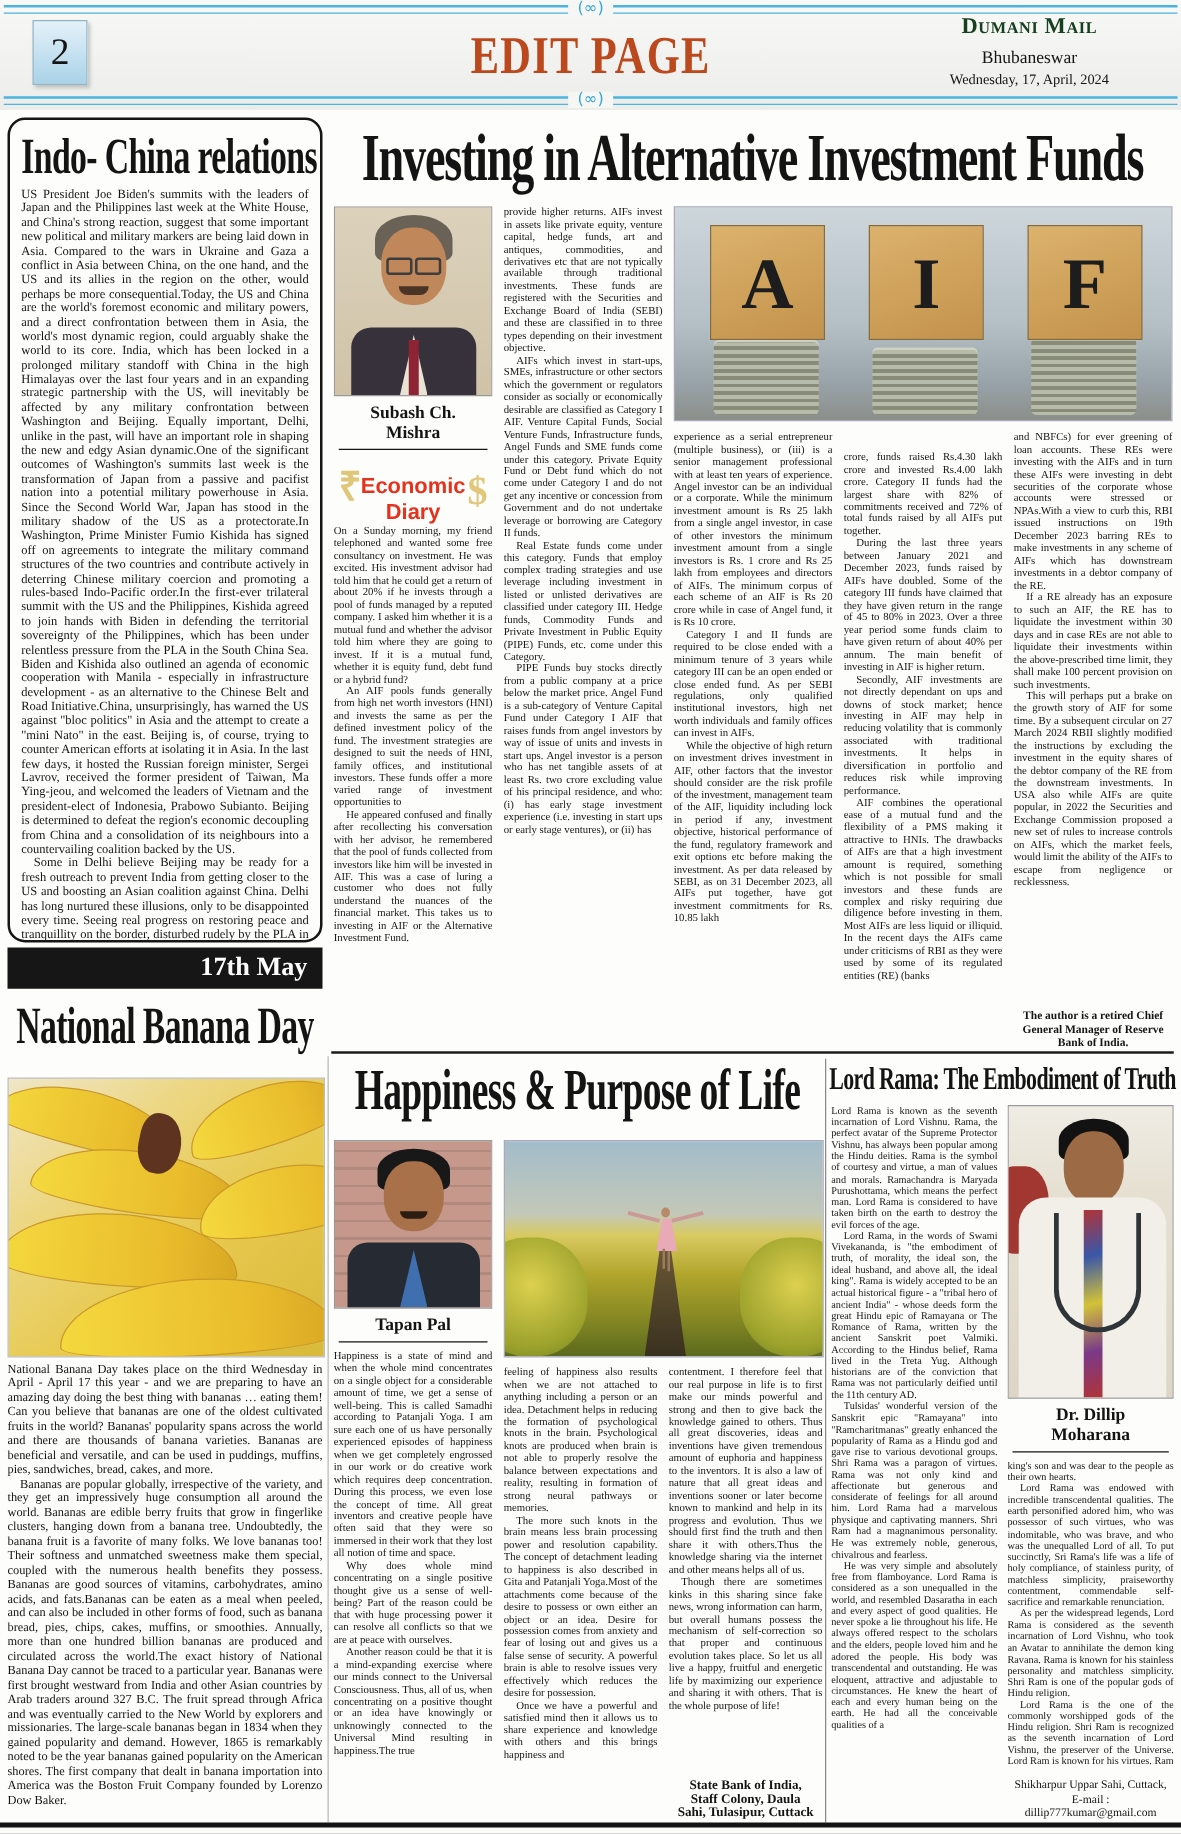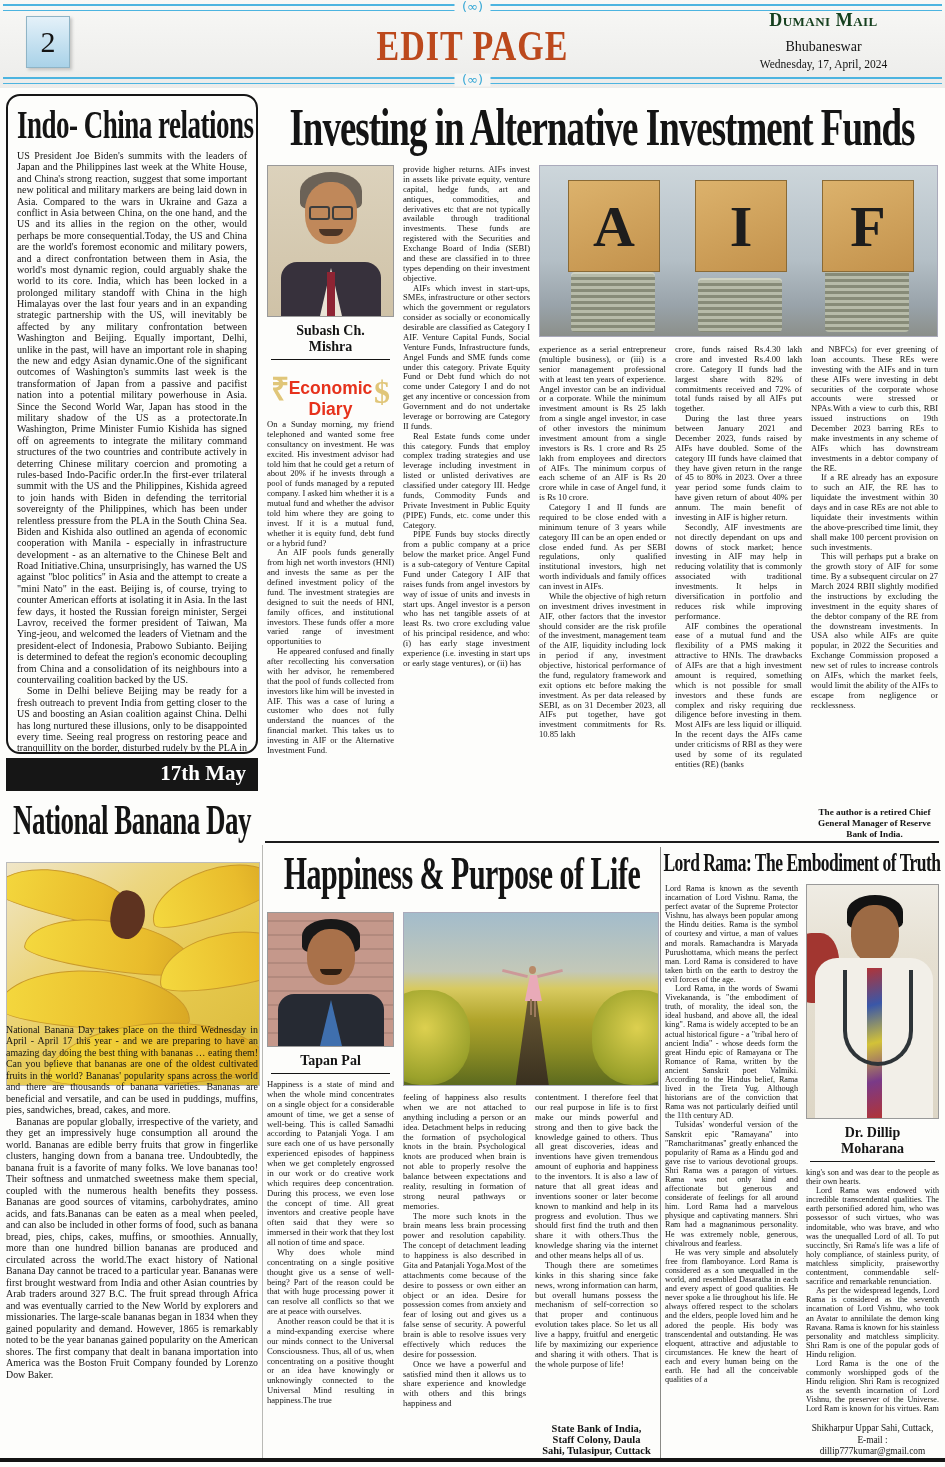--- a/index.html
+++ b/index.html
@@ -40,21 +40,21 @@
   .banana-img{position:absolute;left:6px;top:862px;width:252px;height:222px;overflow:hidden;border:1px solid #bbb;
               background:linear-gradient(140deg,#f0e6c8 0%,#ecd681 30%,#e7c94e 60%,#d9b93a 100%);}
   .ban{position:absolute;background:linear-gradient(90deg,#f4d83e,#e9bc2c 70%,#d9a824);border:1px solid #c9992a;}
   .b1{left:-12px;top:10px;width:150px;height:44px;border-radius:50% 50% 50% 50%/80% 80% 20% 20%;transform:rotate(14deg);}
   .b2{left:18px;top:58px;width:170px;height:48px;border-radius:50%/75% 75% 25% 25%;transform:rotate(8deg);}
   .b3{left:-8px;top:108px;width:190px;height:56px;border-radius:50%/75% 75% 25% 25%;transform:rotate(4deg);}
   .b4{left:140px;top:6px;width:130px;height:46px;border-radius:50%/75% 75% 25% 25%;transform:rotate(-18deg);}
   .b5{left:150px;top:70px;width:140px;height:52px;border-radius:50%/75% 75% 25% 25%;transform:rotate(-10deg);}
   .b6{left:40px;top:160px;width:220px;height:60px;border-radius:50%/80% 80% 20% 20%;transform:rotate(-3deg);}
   .bstem{position:absolute;left:104px;top:28px;width:34px;height:48px;background:#5e3320;border-radius:40% 60% 50% 50%;transform:rotate(12deg);}
-  .banana-txt{position:absolute;left:6px;top:1024px;width:252px;height:368px;overflow:hidden;}
+  .banana-txt{position:absolute;left:6px;top:1090px;width:252px;height:368px;overflow:hidden;}
   .banana-txt p{font-size:9.9px;line-height:1.16;}
   
   .aif-h{position:absolute;left:265px;top:96px;width:674px;font-size:37px;transform:scaleY(1.45);letter-spacing:-1px;}
   .aif-cols{position:absolute;left:267px;top:165px;width:672px;height:675px;display:flex;gap:9px;}
   .col{width:127px;overflow:hidden;display:flex;flex-direction:column;}
   .aif-right{width:399px;display:flex;flex-direction:column;}
   .aif-img{height:170px;margin-bottom:8px;position:relative;overflow:hidden;border:1px solid #aab;
            background:linear-gradient(#cdd6db 0%,#b4bfc6 55%,#99a3aa 82%,#8b8f8a 100%);}
   .blk{position:absolute;top:14px;width:90px;height:90px;display:flex;align-items:center;justify-content:center;
        background:linear-gradient(160deg,#dcb26c,#c3924c);border:1px solid #8a6a35;font-weight:bold;font-size:58px;color:#1d1d1d;}
@@ -215,21 +215,21 @@
       </div>
       <div class="hap-sub" style="flex:1;">
         <div class="col" style="width:127px;">
           <div class="bt" style="flex:1;overflow:hidden;">
               <p>experience as a serial entrepreneur (multiple business), or (iii) is a senior management professional with at least ten years of experience. Angel investor can be an individual or a corporate. While the minimum investment amount is Rs 25 lakh from a single angel investor, in case of other investors the minimum investment amount from a single investors is Rs. 1 crore and Rs 25 lakh from employees and directors of AIFs. The minimum corpus of each scheme of an AIF is Rs 20 crore while in case of Angel fund, it is Rs 10 crore.</p>
               <p>Category I and II funds are required to be close ended with a minimum tenure of 3 years while category III can be an open ended or close ended fund. As per SEBI regulations, only qualified institutional investors, high net worth individuals and family offices can invest in AIFs.</p>
               <p>While the objective of high return on investment drives investment in AIF, other factors that the investor should consider are the risk profile of the investment, management team of the AIF, liquidity including lock in period if any, investment objective, historical performance of the fund, regulatory framework and exit options etc before making the investment. As per data released by SEBI, as on 31 December 2023, all AIFs put together, have got investment commitments for Rs. 10.85 lakh</p>
             </div>
         </div>
         <div class="col" style="width:127px;">
-          <div class="bt" style="flex:1;overflow:hidden;">
+          <div class="bt" style="flex:1;overflow:hidden;margin-top:16px;">
               <p>crore, funds raised Rs.4.30 lakh crore and invested Rs.4.00 lakh crore. Category II funds had the largest share with 82% of commitments received and 72% of total funds raised by all AIFs put together.</p>
               <p>During the last three years between January 2021 and December 2023, funds raised by AIFs have doubled. Some of the category III funds have claimed that they have given return in the range of 45 to 80% in 2023. Over a three year period some funds claim to have given return of about 40% per annum. The main benefit of investing in AIF is higher return.</p>
               <p>Secondly, AIF investments are not directly dependant on ups and downs of stock market; hence investing in AIF may help in reducing volatility that is commonly associated with traditional investments. It helps in diversification in portfolio and reduces risk while improving performance.</p>
               <p>AIF combines the operational ease of a mutual fund and the flexibility of a PMS making it attractive to HNIs. The drawbacks of AIFs are that a high investment amount is required, something which is not possible for small investors and these funds are complex and risky requiring due diligence before investing in them. Most AIFs are less liquid or illiquid. In the recent days the AIFs came under criticisms of RBI as they were used by some of its regulated entities (RE) (banks</p>
             </div>
         </div>
         <div class="col" style="width:127px;gap:22px;">
           <div class="bt" style="flex:1;overflow:hidden;">
               <p>and NBFCs) for ever greening of loan accounts. These REs were investing with the AIFs and in turn these AIFs were investing in debt securities of the corporate whose accounts were stressed or NPAs.With a view to curb this, RBI issued instructions on 19th December 2023 barring REs to make investments in any scheme of AIFs which has downstream investments in a debtor company of the RE.</p>
               <p>If a RE already has an exposure to such an AIF, the RE has to liquidate the investment within 30 days and in case REs are not able to liquidate their investments within the above-prescribed time limit, they shall make 100 percent provision on such investments.</p>

